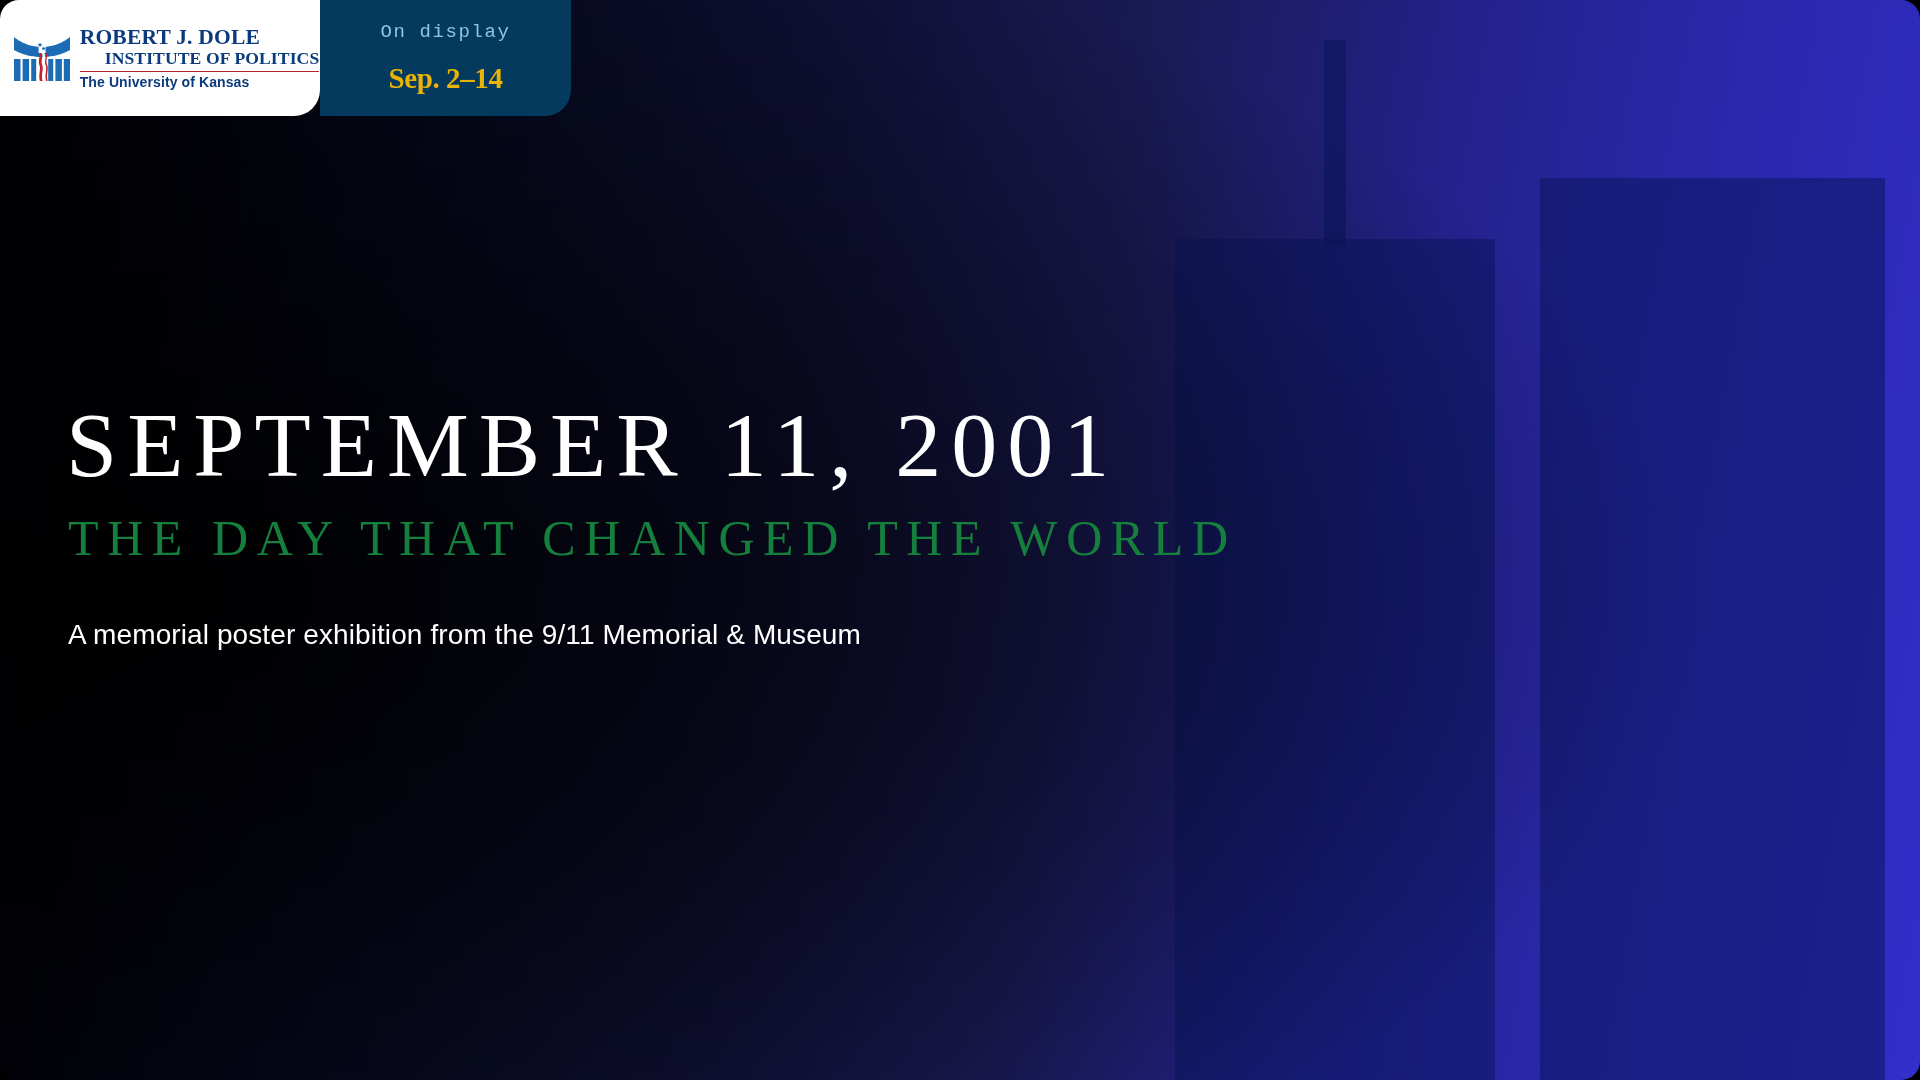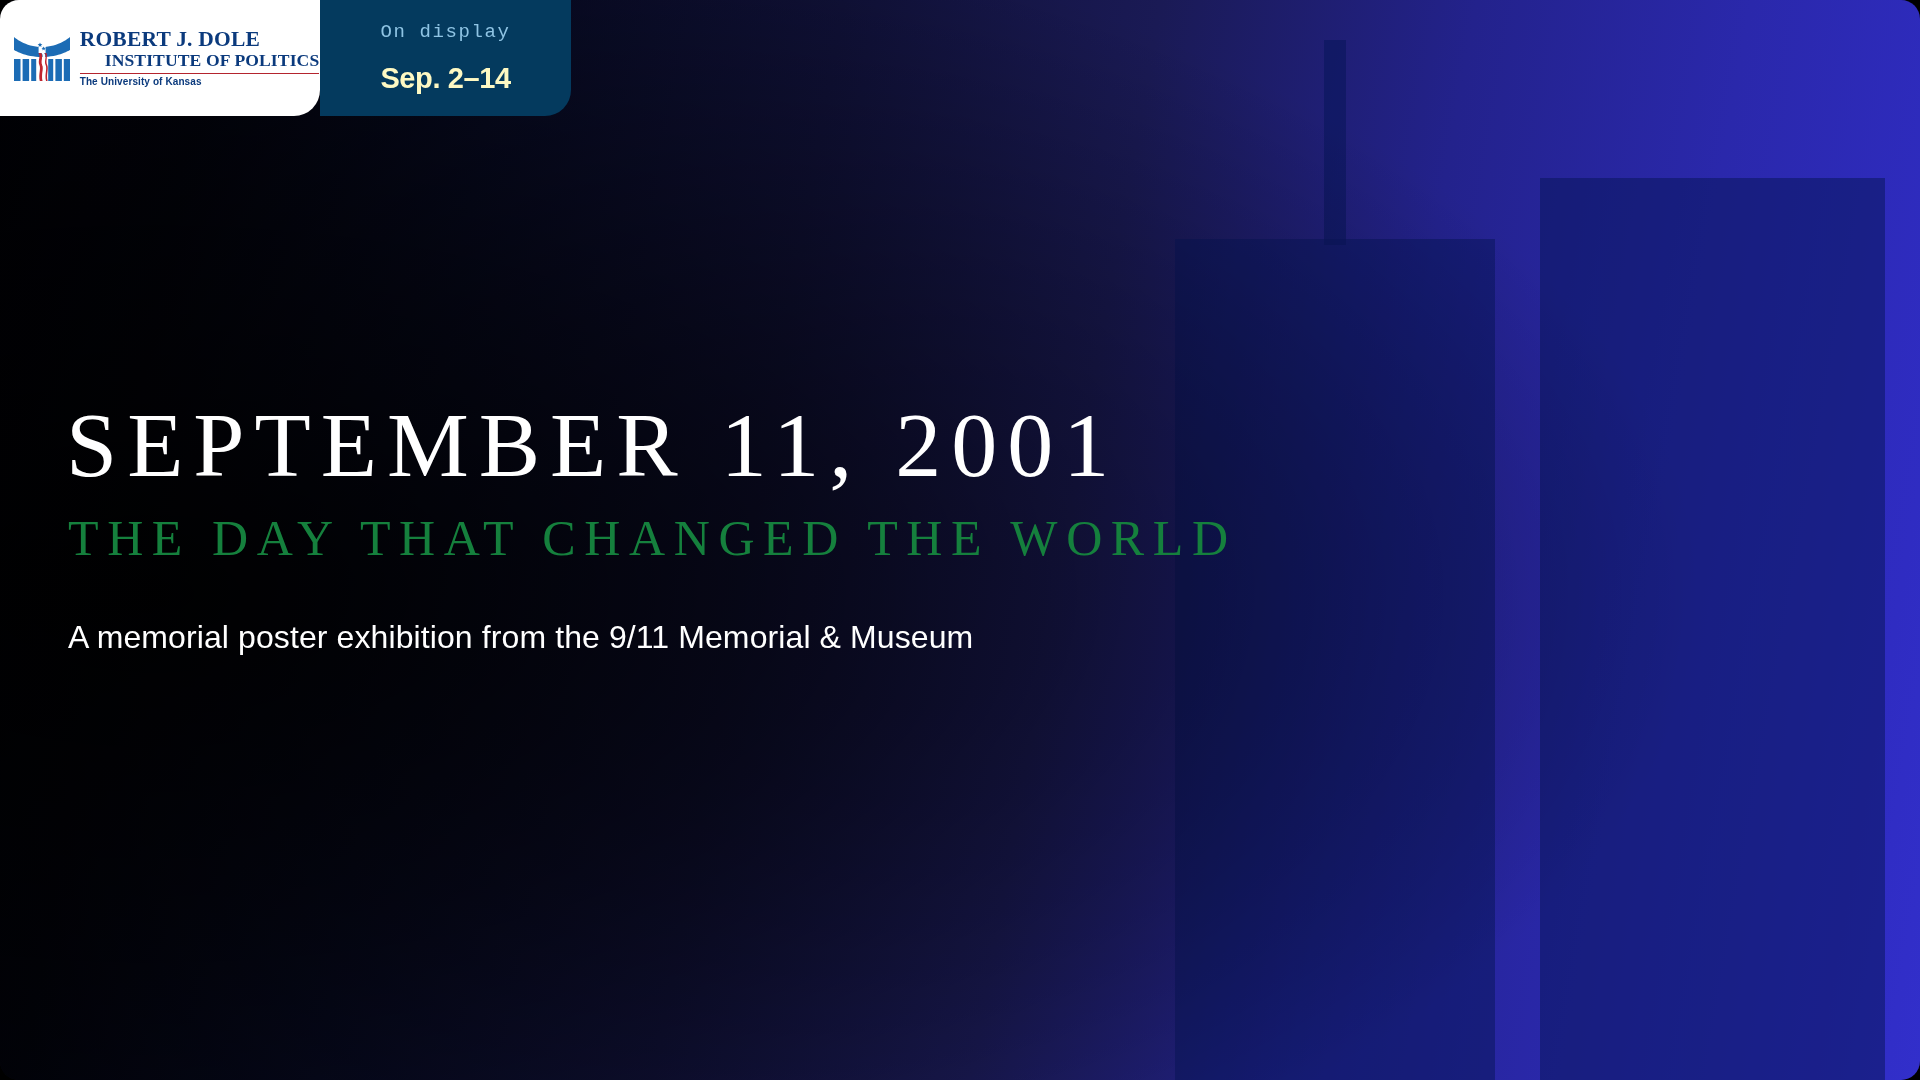--- a/index.html
+++ b/index.html
@@ -113,21 +113,21 @@
     margin-left: 25px;
   }
   .logo-rule {
     height: 1.6px;
     background: #b4242e;
     margin: 3px 0 3px 0;
     width: 100%;
   }
   .logo-line3 {
     font-family: "Liberation Sans", sans-serif;
-    font-size: 10px;
+    font-size: 14px;
     font-weight: 700;
     color: #0b3a7d;
     letter-spacing: 0.1px;
     white-space: nowrap;
   }
 
   
   #display-badge {
     position: absolute;
     left: 320px;
@@ -144,25 +144,25 @@
   }
   .badge-eyebrow {
     font-family: "Liberation Mono", "DejaVu Sans Mono", monospace;
     font-size: 19px;
     letter-spacing: 1.6px;
     color: #8fc4e4;
     line-height: 1;
     margin-bottom: 22px;
   }
   .badge-dates {
-    font-family: Liberation Sans, sans-serif;
+    font-family: Liberation Serif, serif;
     font-size: 29px;
     font-weight: 700;
     letter-spacing: -0.4px;
-    color: #fef9c3;
+    color: #eab308;
     line-height: 1;
   }
 
   
   #hero {
     position: absolute;
     left: 66px;
     top: 396px;
     z-index: 20;
     width: 1420px;
@@ -182,21 +182,21 @@
     font-size: 50px;
     font-weight: 400;
     letter-spacing: 8.6px;
     color: #15803d;
     line-height: 1.1;
     margin: 16px 0 0 2px;
     white-space: nowrap;
   }
   #hero-description {
     font-family: "Liberation Sans", "DejaVu Sans", sans-serif;
-    font-size: 32px;
+    font-size: 28px;
     font-weight: 400;
     letter-spacing: 0.1px;
     color: #ffffff;
     line-height: 1.2;
     margin: 52px 0 0 2px;
     white-space: nowrap;
   }
 </style>
 </head>
 <body>

